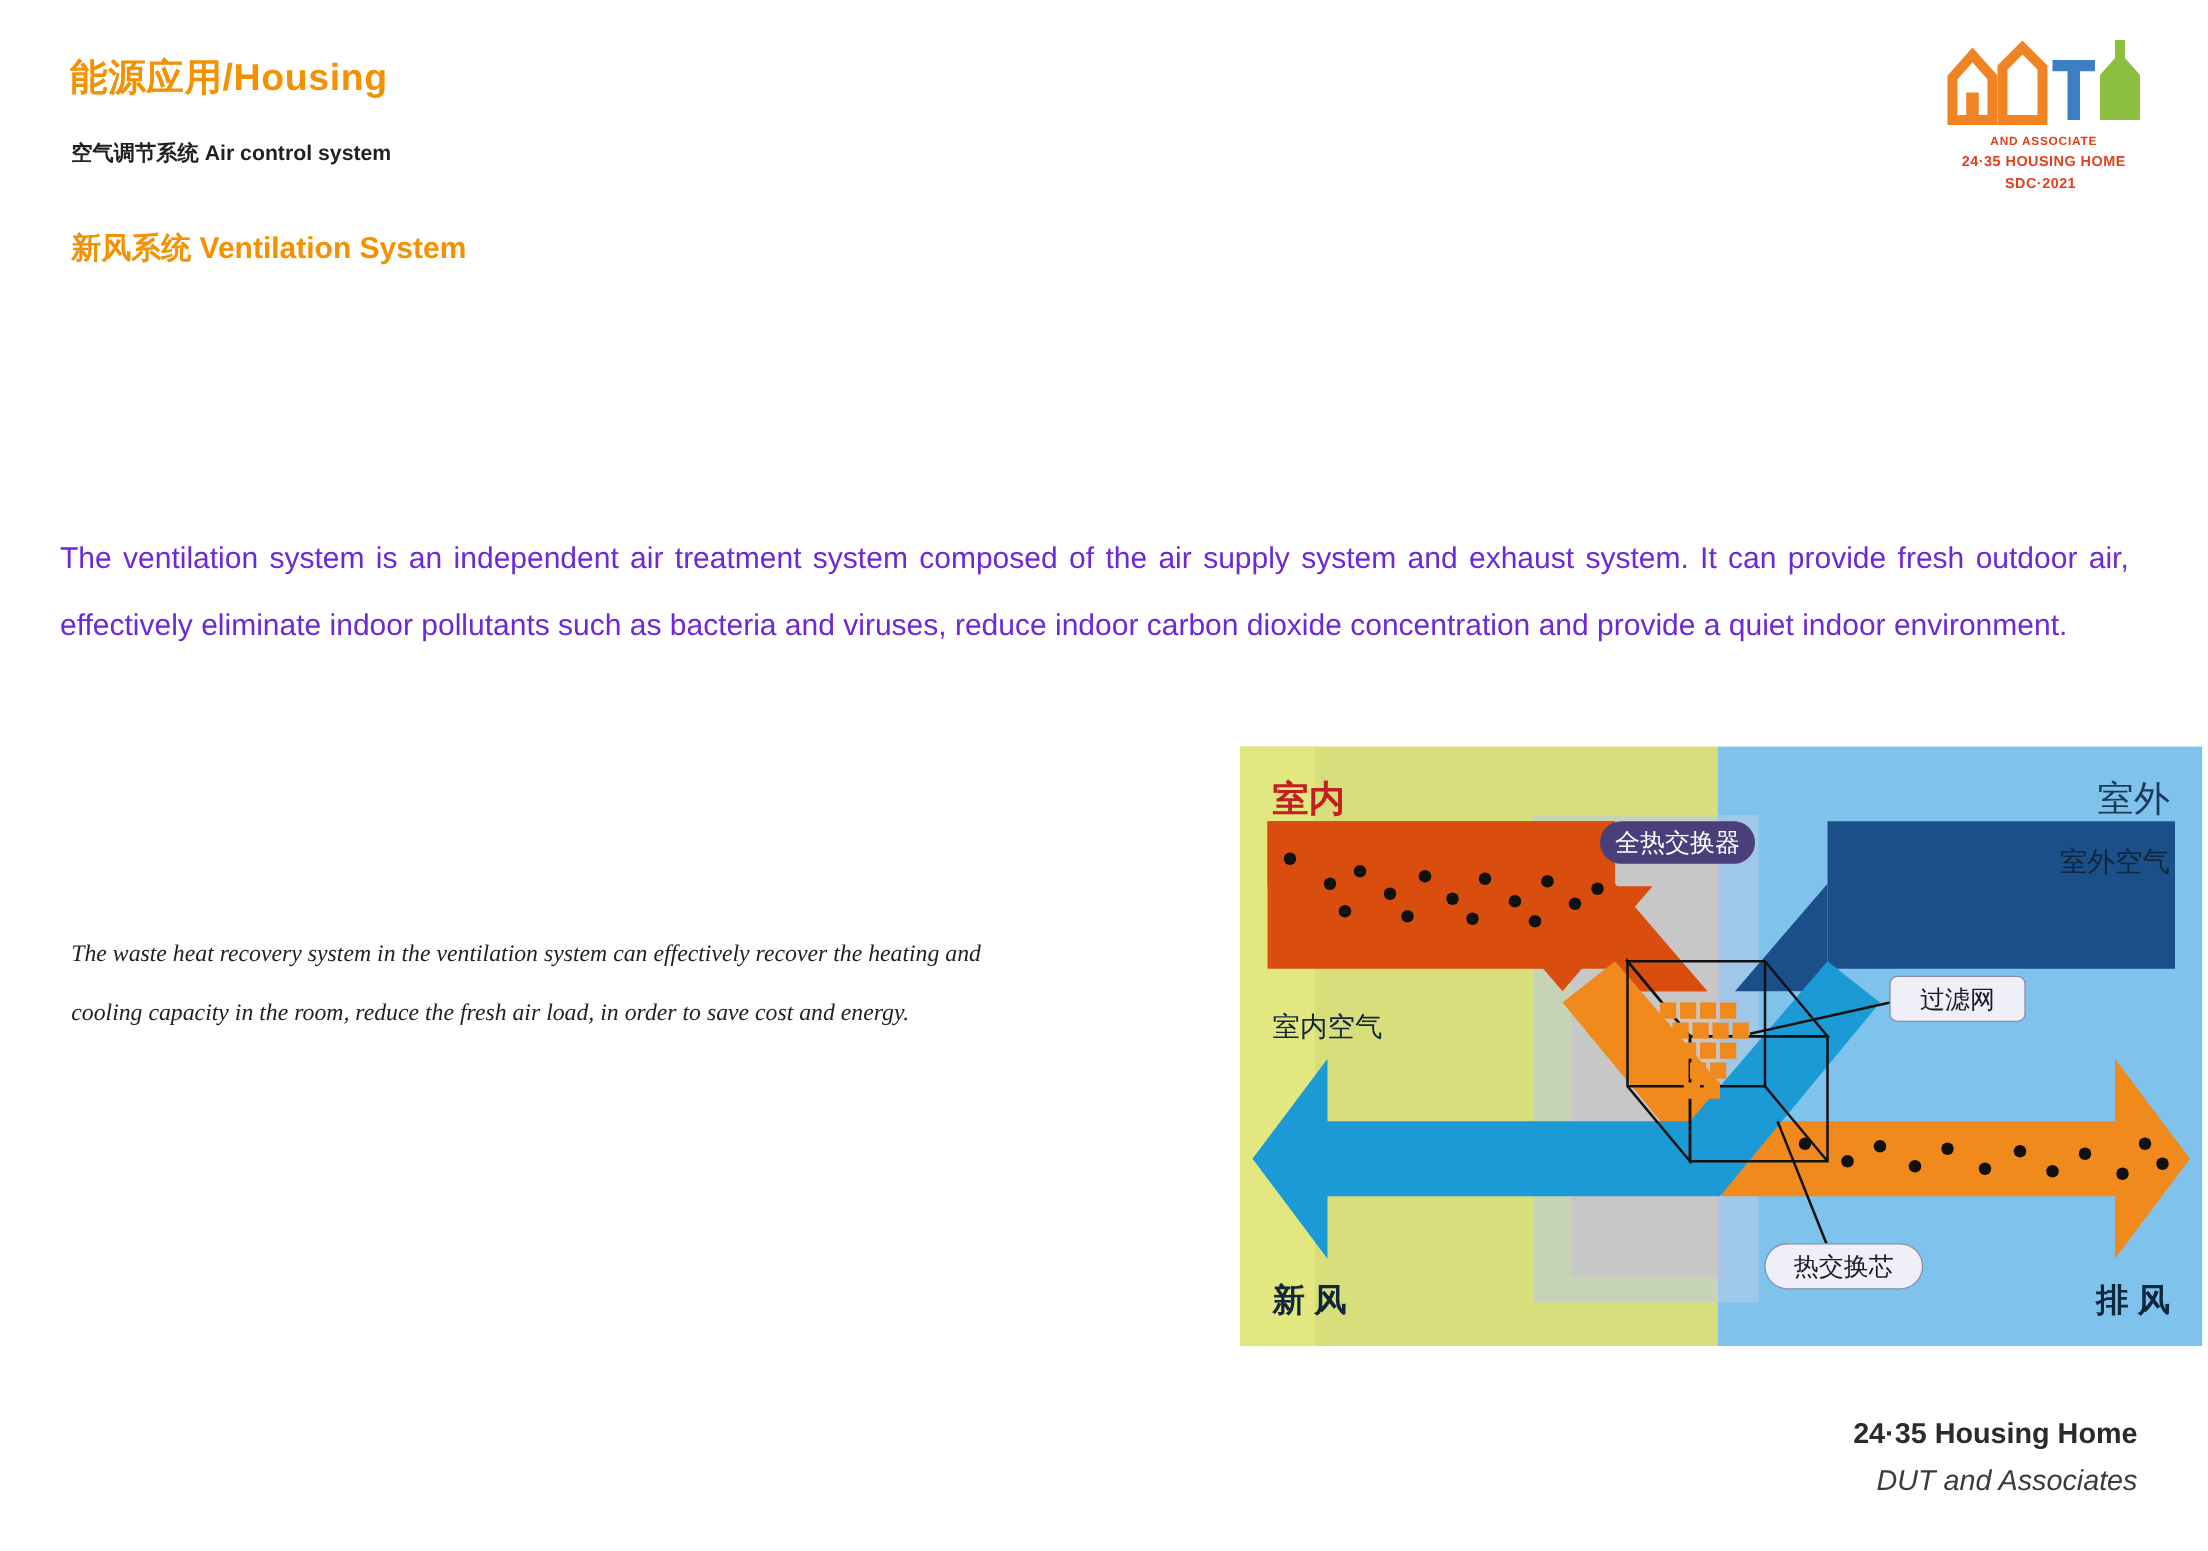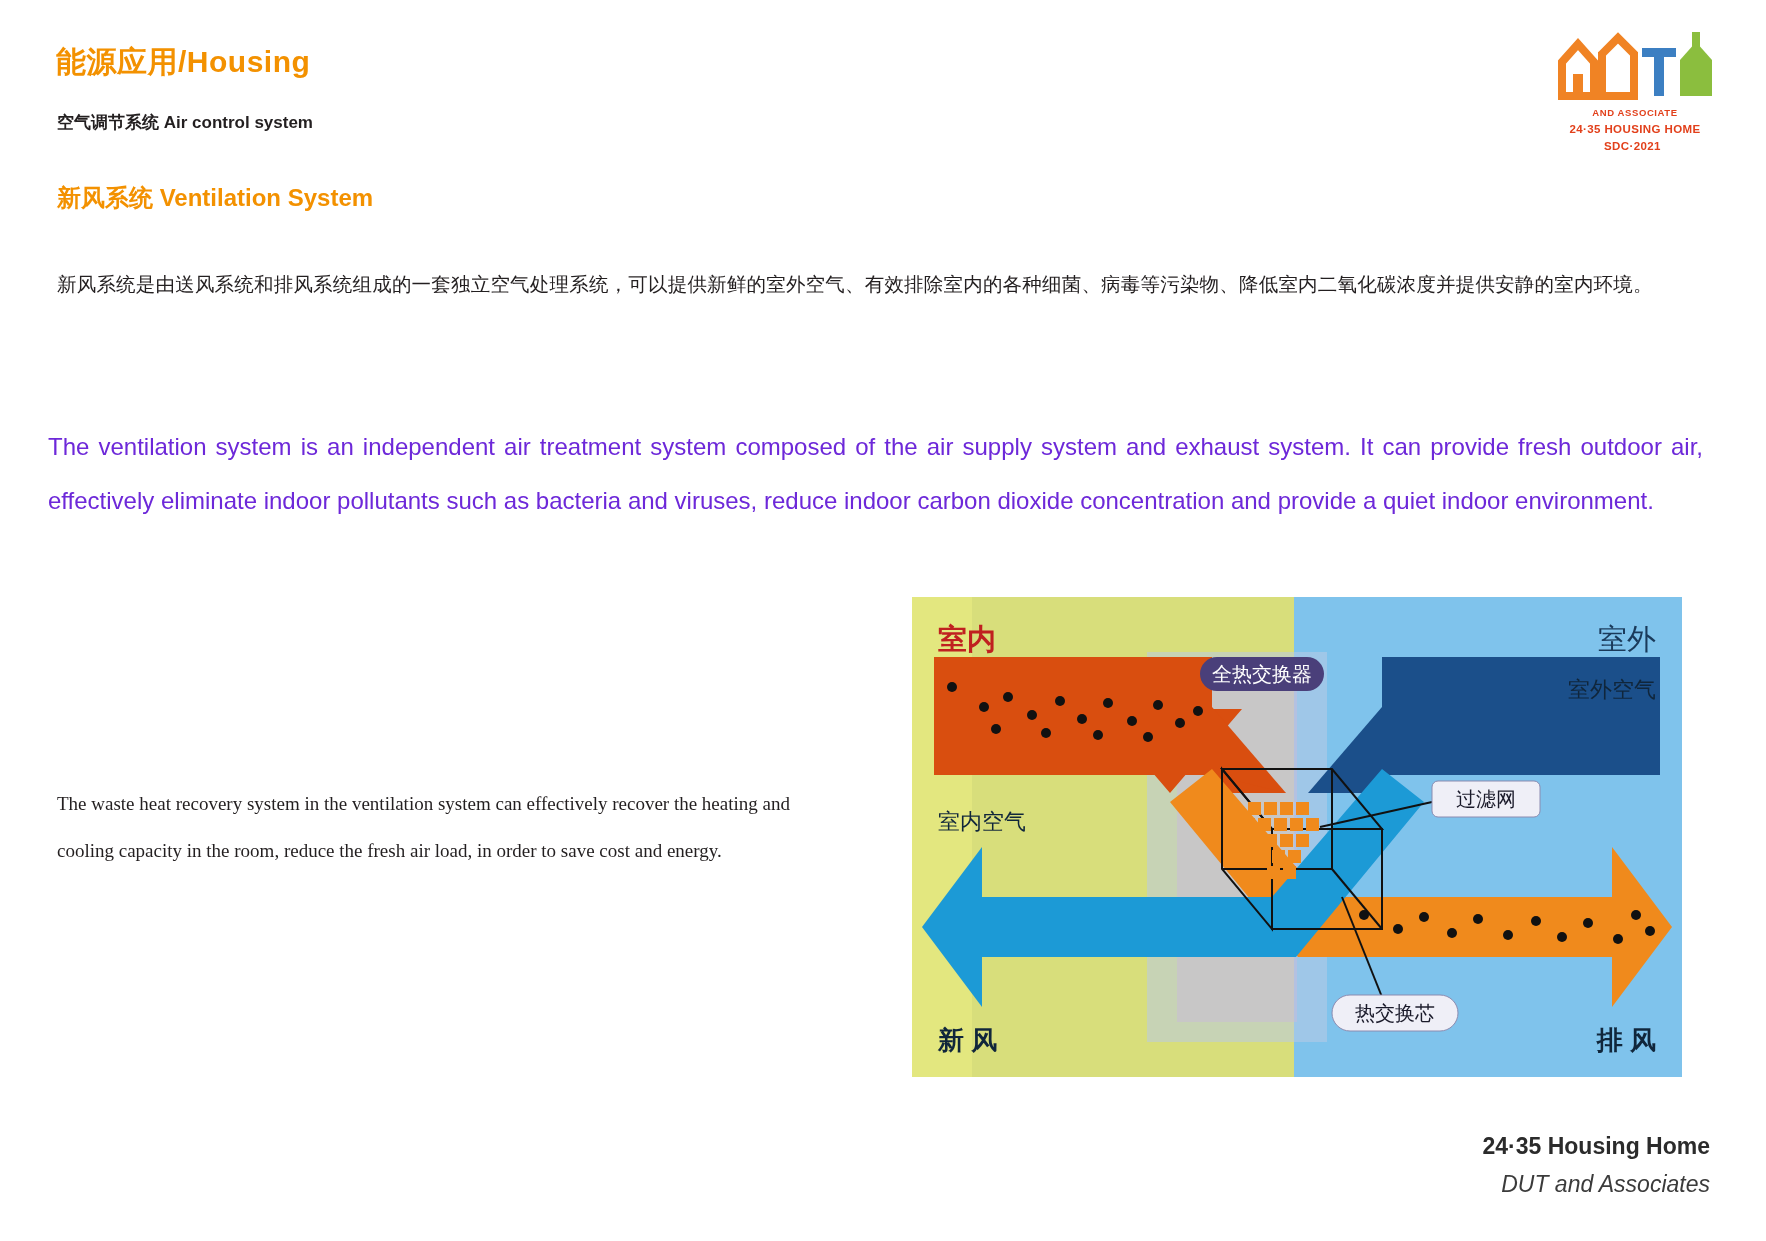--- a/index.html
+++ b/index.html
@@ -39,36 +39,36 @@
   .para-en {
     position: absolute; left: 48px; top: 420px; width: 1655px;
     font-size: 24px; line-height: 54px; color: #6d28d9;
     text-align: justify;
   }
   .para2-cn {
     position: absolute; left: 57px; top: 670px; width: 745px;
     font-size: 19.5px; line-height: 47px; color: #231f20;
   }
   .para2-en {
-    position: absolute; left: 57px; top: 780px; width: 745px;
+    position: absolute; left: 57px; top: 740px; width: 745px;
     font-family: "Liberation Serif", serif;
-    font-size: 19px; line-height: 47px; color: #231f20;
+    font-size: 19px; line-height: 47px; color: #231f20; font-style: italic;
   }
 
   
   .footer {
     position: absolute; right: 56px; bottom: 38px;
     text-align: right; color: #3b3b3b;
   }
   .footer .f1 { font-size: 23px; font-weight: bold; line-height: 38px; color:#2b2b2b; }
   .footer .f2 { font-size: 23px; line-height: 38px; color:#3b3b3b;font-style:italic; }
 
   
   .diagram {
-    position: absolute; left: 912px; top: 597px;
+    position: absolute; left: 992px; top: 597px;
     width: 770px; height: 556px;
     overflow: hidden;
     text-align: center;
   }
   .diagram svg { display:block; }
 </style>
 </head>
 <body>
 
 <div class="page">
@@ -90,21 +90,20 @@
 
       <path d="M124 30 L140 12 L156 30 L156 66 L124 66 Z" fill="#8BBE3E"></path>
       <rect x="136" y="2" width="8" height="16" fill="#8BBE3E"></rect>
 
       <text x="79" y="86" font-family="Liberation Sans, sans-serif" font-size="9.5" font-weight="bold" fill="#E2401B" text-anchor="middle" letter-spacing="0.6">AND  ASSOCIATE</text>
       <text x="79" y="103" font-family="Liberation Sans, sans-serif" font-size="11.5" font-weight="bold" fill="#E2401B" text-anchor="middle" letter-spacing="0.4">24·35  HOUSING HOME</text>
       <text x="48" y="120" font-family="Liberation Sans, sans-serif" font-size="11.5" font-weight="bold" fill="#E2401B" letter-spacing="0.4">SDC·2021</text>
     </svg>
   </div>
 
-  <div class="para-cn">新风系统是由送风系统和排风系统组成的一套独立空气处理系统，可以提供新鲜的室外空气、有效排除室内的各种细菌、病毒等污染物、降低室内二氧化碳浓度并提供安静的室内环境。</div>
   <div class="para-en">The ventilation system is an independent air treatment system composed of the air supply system and exhaust system. It can provide fresh outdoor air, effectively eliminate indoor pollutants such as bacteria and viruses, reduce indoor carbon dioxide concentration and provide a quiet indoor environment.</div>
   <div class="para2-en">The waste heat recovery system in the ventilation system can effectively recover the heating and cooling capacity in the room, reduce the fresh air load, in order to save cost and energy.</div>
 
   <div class="diagram">
     <svg width="770" height="480" viewBox="0 0 770 480">
 
       <rect x="0" y="0" width="382" height="480" fill="#D8DE7B"></rect>
       <rect x="382" y="0" width="388" height="480" fill="#7FC3EC"></rect>
       <rect x="0" y="0" width="60" height="480" fill="#E3E77F"></rect>
       <rect x="235" y="55" width="180" height="390" fill="#B9CBE6" opacity="0.55"></rect>

